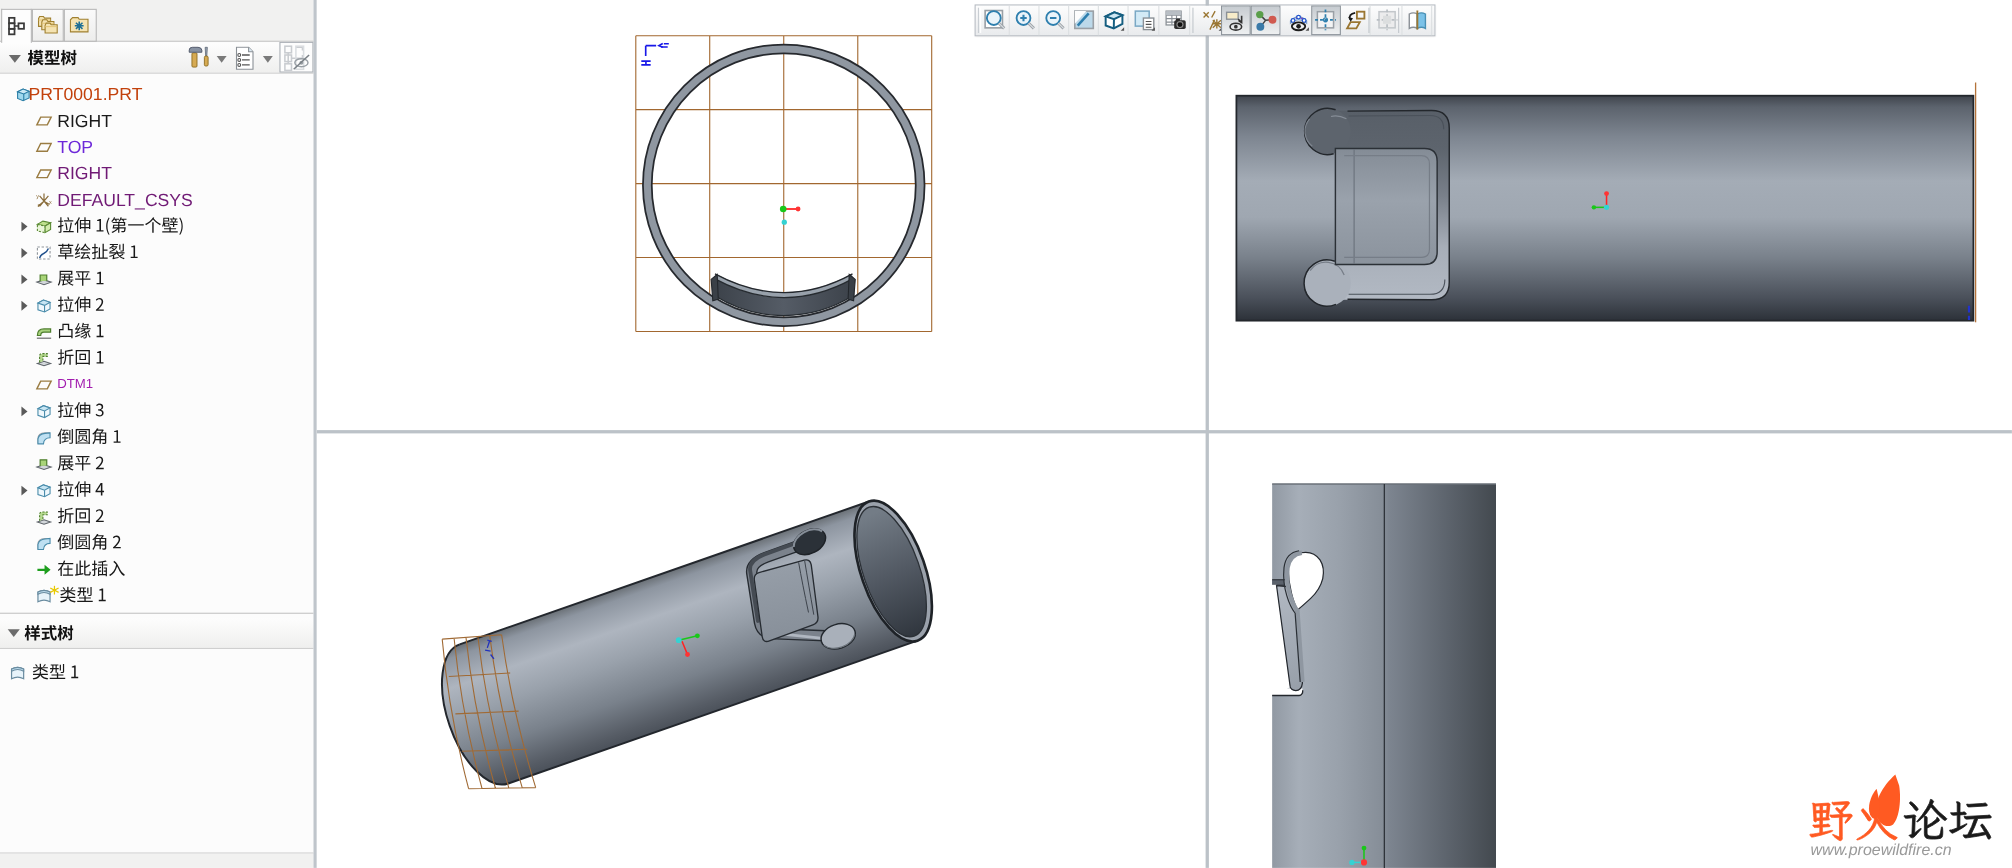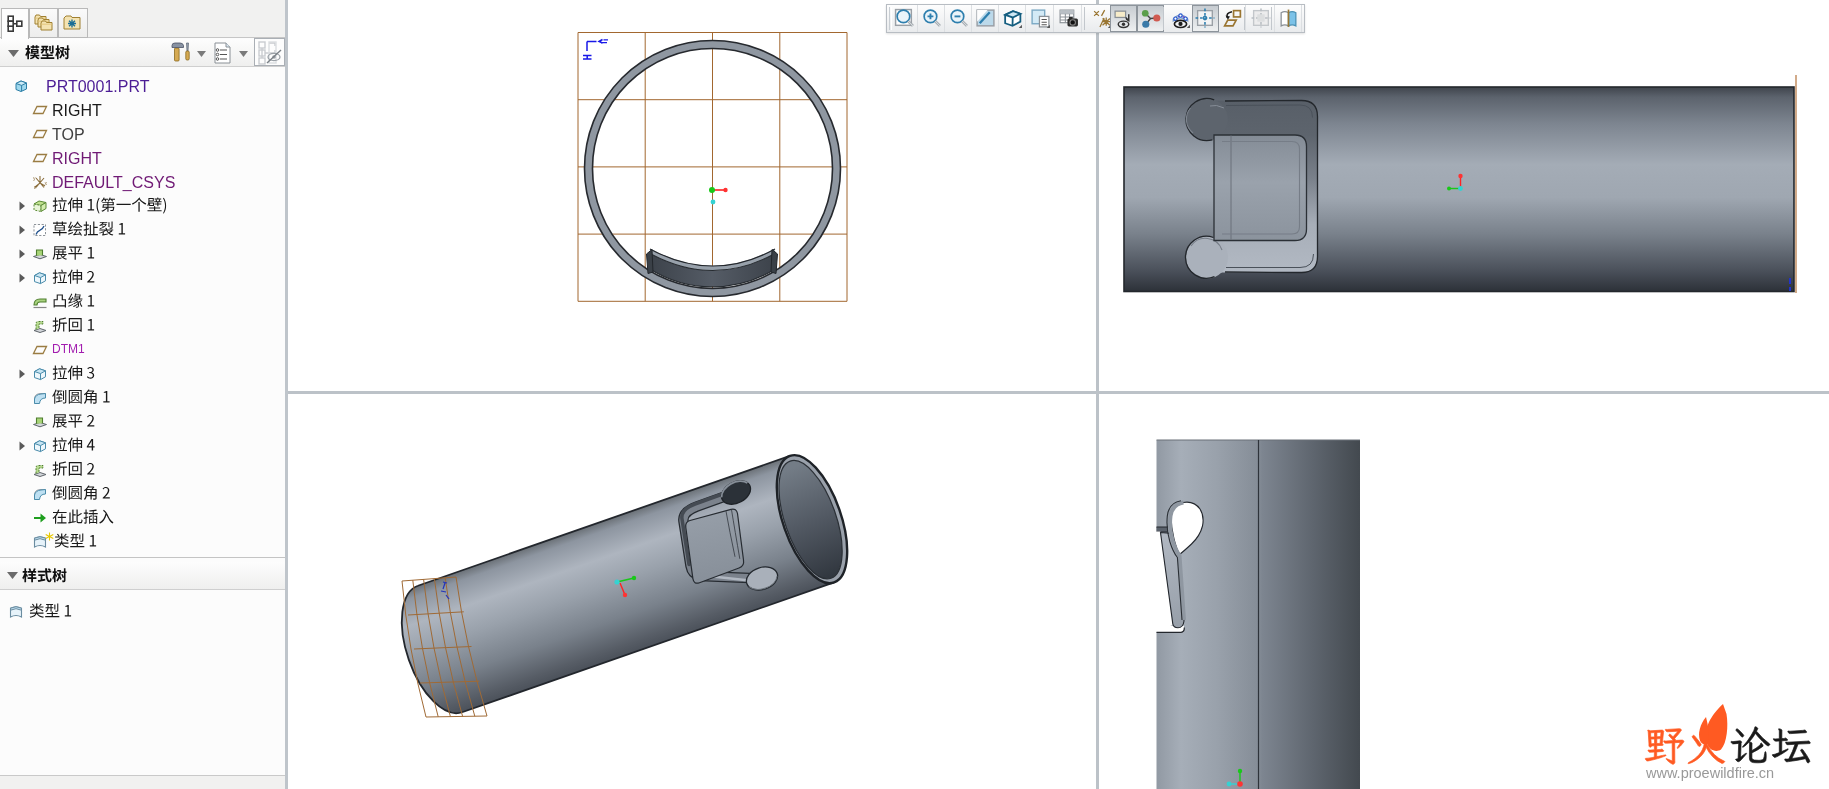--- a/index.html
+++ b/index.html
@@ -86,29 +86,29 @@
 <ellipse cx="17" cy="16" rx="6" ry="3.6" fill="none" stroke="#9aa0a6" stroke-width="1.3"></ellipse>
 <circle cx="17" cy="16" r="1.8" fill="#9aa0a6"></circle>
 <path d="M10 22 L24 9" stroke="#7a8086" stroke-width="1.4"></path>
 </svg>
 </div>
 <svg class="abs" style="left:13px;top:78px" width="16" height="16" viewBox="0 0 16 16">
     <path d="M3 5.5 L8 3 L13.5 5 L13.5 11 L8 13.5 L3 11.5 Z" fill="#9fd8ee" stroke="#2c7ea6" stroke-width="1"></path>
     <path d="M3 5.5 L8 3 L13.5 5 L8.6 7.4 Z" fill="#cdeaf6" stroke="#2c7ea6" stroke-width="1"></path>
     <path d="M8.6 7.4 L8.6 13.2" stroke="#2c7ea6" stroke-width="1"></path>
   </svg>
-<div class="abs" style="left:46px;top:78px;font-size:16px;color:#4c1d95;white-space:nowrap">PRT0001.PRT</div>
+<div class="abs" style="left:26px;top:78px;font-size:16px;color:#c2410c;white-space:nowrap">PRT0001.PRT</div>
 <svg class="abs" style="left:32px;top:102px" width="16" height="16" viewBox="0 0 16 16">
     <path d="M1.5 11.5 L5 4.5 L14.5 4.5 L11 11.5 Z" fill="none" stroke="#9a7c42" stroke-width="1.3"></path>
   </svg>
 <div class="abs" style="left:52px;top:102px;font-size:16px;color:#1a1a1a;white-space:nowrap">RIGHT</div>
 <svg class="abs" style="left:32px;top:126px" width="16" height="16" viewBox="0 0 16 16">
     <path d="M1.5 11.5 L5 4.5 L14.5 4.5 L11 11.5 Z" fill="none" stroke="#9a7c42" stroke-width="1.3"></path>
   </svg>
-<div class="abs" style="left:52px;top:126px;font-size:16px;color:#404040;white-space:nowrap">TOP</div>
+<div class="abs" style="left:52px;top:126px;font-size:16px;color:#6d28d9;white-space:nowrap">TOP</div>
 <svg class="abs" style="left:32px;top:150px" width="16" height="16" viewBox="0 0 16 16">
     <path d="M1.5 11.5 L5 4.5 L14.5 4.5 L11 11.5 Z" fill="none" stroke="#9a7c42" stroke-width="1.3"></path>
   </svg>
 <div class="abs" style="left:52px;top:150px;font-size:16px;color:#701a75;white-space:nowrap">RIGHT</div>
 <svg class="abs" style="left:32px;top:174px" width="16" height="16" viewBox="0 0 16 16">
     <g stroke="#8a6d3b" stroke-width="1.1" fill="none">
       <path d="M8 2 L8 9 M8 9 L2.5 13.5 M8 9 L13 12 M4 4 L12 13.5 M12 4 L4 13.5"></path>
     </g>
     <g font-size="5" fill="#8a6d3b" font-family="Liberation Sans">
       <text x="1" y="6">y</text>
@@ -572,12 +572,12 @@
       <path d="M10 4.5 Q13.5 2.5 17 4.5 L17 17 Q13.5 15 10 17 Z" fill="#7bc2e8" stroke="#4a90b4" stroke-width="1.2"></path>
       <path d="M10 1.5 V18" stroke="#9a7632" stroke-width="1.6"></path>
     </svg>
   </div>
 <svg class="abs" style="left:1644px;top:698px" width="180" height="72" viewBox="0 -62 180 72">
     <path d="M10.5 -21 10.5 -16.4 7.2 -16.2 6.9 -20.9ZM16.4 -21.4 16.1 -16.6 12.8 -16.5 12.8 -21.2ZM10.5 -27.4 10.5 -23.1 6.8 -22.9 6.6 -27.2ZM17 -27.8 16.6 -23.4 12.9 -23.2 12.9 -27.6ZM12.7 -8.1 18.8 -8.5Q19.2 -8.6 19.4 -8.7Q19.7 -8.8 19.7 -9.1Q19.7 -9.4 19.4 -9.8Q19 -10.3 18.5 -10.6Q18.1 -10.9 17.7 -10.9Q17.6 -10.9 17.3 -10.8Q16.9 -10.7 16.6 -10.6Q16.2 -10.6 15.9 -10.5L12.7 -10.3L12.8 -14.4L18.1 -14.6Q18.6 -14.7 18.9 -14.7Q19.2 -14.8 19.2 -15.1Q19.2 -15.5 18.3 -16.6L19.5 -27.8Q19.5 -28 19.6 -28.2Q19.8 -28.3 19.8 -28.5Q19.8 -28.9 19.2 -29.4Q18.7 -29.9 17.9 -29.9H17.7L6.6 -29.2Q4.7 -29.9 4.1 -29.9Q3.6 -29.9 3.6 -29.6Q3.6 -29.5 3.7 -29.4Q3.8 -29.2 3.9 -29Q4.1 -28.6 4.2 -28.1Q4.2 -27.5 4.3 -27L4.9 -17Q4.9 -16.7 4.9 -16.4Q4.9 -16.1 4.9 -15.7Q4.9 -15.5 4.9 -15.3Q4.9 -15.1 4.9 -14.8Q4.9 -14.7 4.9 -14.6Q4.9 -14.5 4.9 -14.4Q4.9 -13.7 5.2 -13.4Q5.6 -13.1 6 -12.9Q6.5 -12.8 6.7 -12.8Q7.3 -12.8 7.3 -13.6V-14.1L10.4 -14.2V-10.2L6.6 -9.9Q6.4 -9.9 6.2 -9.9Q6.1 -9.9 5.9 -9.9Q5.2 -9.9 4.6 -10Q4.4 -10 4.2 -10Q4 -10 4 -9.8Q4 -9.6 4.3 -9Q4.6 -8.5 5.2 -7.9Q5.4 -7.7 6.1 -7.7Q6.3 -7.7 6.7 -7.7Q7 -7.8 7.3 -7.8L10.4 -8L10.3 -2.9Q9.5 -2.7 8.3 -2.5Q7.2 -2.3 6 -2.1Q4.8 -1.9 3.8 -1.8Q2.9 -1.7 2.4 -1.7H1.9Q1.3 -1.7 1.3 -1.3Q1.3 -0.9 1.7 -0.3Q2.1 0.3 2.7 0.8Q2.9 1 3.4 1Q3.9 1 5.4 0.7Q7 0.3 9.2 -0.2Q11.3 -0.7 13.6 -1.4Q15.9 -2.1 17.8 -2.7Q19.8 -3.4 21 -3.9Q22.2 -4.5 22.2 -4.8Q22.2 -5.1 21.5 -5.1Q21.2 -5.1 20.6 -5Q18.7 -4.6 16.7 -4.2Q14.7 -3.7 12.7 -3.4ZM28.2 -17.1 28.3 0.9Q27.3 0.6 26 0.1Q24.8 -0.5 23.6 -1Q22.7 -1.5 22.3 -1.5Q22 -1.5 22 -1.2Q22 -1 22.5 -0.4Q23.1 0.3 24 1.1Q24.9 1.9 25.9 2.6Q26.9 3.3 27.8 3.8Q28.6 4.3 29 4.3Q29.7 4.3 30.3 3.6Q30.9 2.9 30.9 2.1Q30.9 1.8 30.9 1.5Q30.8 1.1 30.8 0.7L30.7 -17.3L36.4 -17.6Q35.3 -15.4 33.8 -13.3Q33.2 -12.5 33.2 -12Q33.2 -11.6 33.5 -11.6Q34 -11.6 34.8 -12.4Q36 -13.5 37.2 -14.8Q38.3 -16.1 39.3 -17.4Q39.5 -17.6 39.7 -17.8Q39.9 -18 39.9 -18.3Q39.9 -18.8 39.4 -19.4Q38.8 -19.9 38 -19.9H37.4L31 -19.5Q31.4 -20 31.4 -20.3Q31.4 -20.7 31 -21.2L30.6 -21.6Q32.2 -23.2 33.7 -24.9Q35.1 -26.6 36.6 -28.7Q36.7 -28.8 37 -29.2Q37.4 -29.5 37.4 -29.9Q37.4 -30.3 36.9 -30.8Q36.4 -31.3 35.7 -31.3H35.3L23.9 -30.6Q23.8 -30.6 23.6 -30.6Q23.4 -30.5 23.2 -30.5Q22.7 -30.5 22 -30.7H21.7Q21.4 -30.7 21.4 -30.4Q21.4 -30.3 21.4 -30.2Q21.5 -30.1 21.5 -30Q22 -28.7 22.5 -28.5Q23.1 -28.2 23.6 -28.2Q23.8 -28.2 24.1 -28.2Q24.4 -28.2 24.7 -28.3L33.8 -28.8Q32.7 -27.4 31.5 -26Q30.3 -24.6 29 -23.3Q27.7 -24.6 27.1 -25.1Q26.4 -25.6 26.2 -25.8Q26 -25.9 25.9 -25.9Q25.5 -25.9 25.1 -25.4Q24.7 -25 24.7 -24.7Q24.7 -24.4 25.1 -24Q27.4 -21.9 29.3 -19.5L22.2 -19H21.7Q21 -19 20.2 -19.2H20Q19.6 -19.2 19.6 -18.9Q19.6 -18.8 19.7 -18.7Q19.7 -18.6 19.7 -18.5Q20.3 -17.2 20.8 -17Q21.3 -16.8 21.8 -16.8Q22 -16.8 22.3 -16.8Q22.6 -16.8 22.9 -16.8Z M55.2 -13.6Q55.5 -13.6 56 -13.8Q56.4 -14.1 56.8 -14.5Q57.2 -14.9 57.2 -15.2Q57.2 -15.5 56.4 -16.8Q55.5 -18.1 54 -20Q52.5 -21.9 50.6 -24.1Q50.1 -24.7 49.7 -24.7Q49.6 -24.7 49.2 -24.5Q48.8 -24.3 48.5 -24Q48.2 -23.7 48.2 -23.2Q48.2 -23 48.5 -22.5Q49.8 -20.9 51.3 -18.7Q52.8 -16.5 54.1 -14.4Q54.6 -13.6 55.2 -13.6ZM73.2 -25.1Q73.1 -24.7 73 -24Q72.8 -23.4 72.1 -22.3Q71.5 -21.2 70.2 -19.5Q68.8 -17.8 66.5 -15.2Q65.9 -14.5 65.9 -14.1Q65.9 -13.8 66.2 -13.8Q66.5 -13.8 67.7 -14.5Q68.8 -15.3 70.3 -16.7Q71.9 -18 73.5 -19.7Q75 -21.5 76.2 -23.3Q76.3 -23.5 76.3 -23.7Q76.3 -24 75.8 -24.5Q75.3 -25 74.6 -25.4Q74 -25.8 73.6 -25.8Q73.2 -25.8 73.2 -25.1ZM62.1 -12.7Q64.7 -7.4 68.7 -3.2Q72.7 1 77.9 3.4Q78.1 3.5 78.2 3.5Q78.7 3.5 79.3 3.1Q79.9 2.7 80.3 2.2Q80.8 1.7 80.8 1.6Q80.8 1.2 80 1Q74.5 -1.2 70.3 -5.5Q66.1 -9.8 63 -16.1Q63.5 -18.6 63.6 -21.2Q63.7 -23.8 63.7 -26.5Q63.7 -27.8 63.7 -29.1Q63.7 -30.5 63.7 -31.8Q63.7 -32.2 63.6 -32.6Q63.5 -32.9 62.8 -33.2Q62.2 -33.4 60.7 -33.4Q60.1 -33.4 60.1 -33.2Q60.1 -33.1 60.2 -32.9Q60.6 -32.4 60.7 -31.8Q60.8 -31.2 60.8 -30.6Q60.8 -29.1 60.8 -27.4Q60.9 -25.8 60.9 -24.1Q60.9 -20.6 60.4 -17Q59.9 -13.4 58.3 -10.2Q57 -7.5 54.9 -5.2Q52.8 -2.9 50.3 -1Q47.7 0.9 45.1 2.2Q44.5 2.5 44.2 2.8Q43.9 3 43.9 3.2Q43.9 3.6 44.5 3.6Q45.2 3.6 46.7 3Q48.2 2.5 50.1 1.4Q52.1 0.3 54.1 -1.3Q56.2 -2.9 58 -5Q59.8 -7.1 61 -9.6Q61.4 -10.4 61.6 -11.1Q61.9 -11.9 62.1 -12.7Z" fill="#ff5a22" stroke="#ff5a22" stroke-width="0.7"></path>
     <path d="M94.4 1.7Q94.9 1.6 95.9 1Q96.8 0.4 99 -2.2Q101.2 -4.7 101.9 -5.5Q102.6 -6.3 102.6 -6.6Q102.6 -6.8 102.1 -6.8Q101.6 -6.8 99.4 -5.1Q97.3 -3.4 96.6 -2.9L97.1 -16.9Q97.7 -17.5 97.7 -17.9Q97.7 -18.3 97 -18.8Q96.4 -19.2 96 -19.2L89.1 -18.4Q88.2 -18.4 87.2 -18.6Q87 -18.6 87 -18.1Q87 -17.7 87.6 -16.9Q88.3 -16.1 89.1 -16.1Q89.8 -16.1 94.7 -16.6L94.1 -1.6Q93.1 -1.1 92.3 -1Q91.5 -0.8 91.5 -0.6Q91.6 -0.3 92.1 0.2Q93.4 1.7 94.3 1.7ZM96.9 -23.9Q97.7 -22.9 98.2 -22.9Q98.6 -22.9 99.2 -23.4Q99.8 -24 99.8 -24.4Q99.8 -24.7 99.2 -25.5Q98.6 -26.2 97.7 -27.2Q96.8 -28.2 95.9 -29.1Q94.9 -30 94.1 -30.6Q93.4 -31.2 93 -31.2Q92.6 -31.2 92.2 -30.7Q91.9 -30.2 91.9 -29.9Q91.9 -29.7 92.3 -29.2Q94.8 -26.9 96.9 -23.9ZM99.2 -14Q98.5 -13.3 98.5 -13Q98.5 -12.7 98.8 -12.7Q99.1 -12.7 100.6 -13.8Q102.1 -14.8 104.4 -17.3L105.3 -18.1Q106.1 -19.1 107.6 -21Q109.2 -22.9 111.4 -26.6Q113.9 -23.2 118.6 -18.6Q123.3 -14.1 124.1 -14.1Q124.6 -14.1 125.3 -14.8Q126 -15.4 126 -15.6Q126 -15.7 125.5 -16.2Q118.5 -21.3 112.5 -28.8Q113.9 -31.2 113.9 -31.5Q113.9 -31.7 113.4 -32.1Q112.9 -32.6 112.3 -32.9Q111.6 -33.3 111.2 -33.3Q110.8 -33.3 110.8 -32.7Q110.8 -30.6 107.3 -24.9Q103.5 -18.5 99.2 -14ZM105.4 -2.2Q105.4 0.2 106.5 1.3Q107.5 2.3 109.4 2.6Q111.4 2.8 113.5 2.8Q115.6 2.8 116.3 2.7Q117 2.6 118.6 2.4Q120.3 2.2 121.1 1.5Q121.9 0.8 122 -0.5Q122.2 -1.8 122.2 -4Q122.2 -8.4 121.4 -8.4Q120.9 -8.4 120.7 -6.6Q120.1 -2.4 119.6 -1.5Q119.1 -0.6 118.7 -0.4Q118.3 -0.2 117.5 -0.1Q116.7 0.1 116.2 0.2Q115.7 0.3 114.3 0.3Q109.3 0.3 108.4 -0.9Q107.9 -1.6 107.9 -2.7V-7.1Q113.4 -9.6 118.8 -13.6Q119.1 -13.8 119.1 -14.2Q119.1 -15.1 117.8 -16.6Q117.2 -17.1 117 -17.1Q116.8 -17.1 116.6 -16.2Q116.4 -15.4 115.8 -14.8Q112.1 -11.5 107.9 -9.4L108 -16.7Q108 -17.7 105.7 -18.1Q105.3 -18.1 105.3 -17.4Q105.5 -16.6 105.5 -15.6Z M146.7 -26.4 161.4 -27.3Q162.7 -27.3 162.7 -27.9Q162.7 -28.1 162.4 -28.6Q162.1 -29.1 161.6 -29.5Q161.1 -30 160.7 -30Q160.3 -30 159.7 -29.8Q159.2 -29.7 158.5 -29.6L146.3 -28.8H145.8L144.1 -29Q143.8 -29 143.8 -28.7Q143.8 -28.5 144.2 -27.8Q144.5 -27.1 144.7 -26.9Q145 -26.4 146.1 -26.4ZM128.6 -5.4Q128.3 -5.4 128.3 -5.1Q128.3 -4.8 128.9 -4.1Q129.5 -3.4 130 -2.9Q130.5 -2.5 130.8 -2.5Q131.1 -2.5 133 -3.4Q134.9 -4.3 138.1 -6.2Q144.3 -10 144.3 -11Q144.3 -11.2 144 -11.2Q143.6 -11.2 142.3 -10.5Q140.9 -9.8 137.7 -8.4L137.8 -19.2L142.7 -19.5Q143.7 -19.6 143.7 -20Q143.7 -20.6 142.3 -21.6Q141.7 -22 141.5 -22Q141.3 -22 140.9 -21.8Q140.5 -21.6 139.4 -21.5L137.8 -21.5L137.9 -29.7Q137.9 -30.6 135.9 -31.1Q135.2 -31.2 134.8 -31.2Q134.5 -31.2 134.5 -31Q134.5 -30.8 134.9 -30.2Q135.3 -29.5 135.3 -28.5V-21.3L131.9 -21.1H131.3Q130.3 -21.1 130 -21.2Q129.6 -21.3 129.4 -21.3Q129.3 -21.3 129.3 -21.1Q129.3 -21 129.3 -20.9Q130.1 -18.8 131.8 -18.8L135.3 -19V-7.4Q133 -6.5 131.5 -6Q130 -5.4 128.6 -5.4ZM163 2Q163.4 2.9 164 2.9Q164.6 2.9 165.2 2.3Q165.8 1.8 165.8 1.4Q165.8 1 165.3 -0.2Q163.1 -4.5 159 -10.1Q158.5 -10.8 158.1 -10.8Q157.7 -10.8 157.1 -10.5Q156.6 -10.1 156.6 -9.6Q156.6 -9.2 157.4 -8.2Q158.1 -7.2 160.3 -3.5Q153.9 -2.2 147.9 -1.5Q151.3 -8.1 154.1 -15.9L165.3 -16.4Q166.3 -16.5 166.3 -17Q166.3 -17.8 165.1 -18.8Q164.6 -19.1 164.4 -19.1Q164.2 -19.1 163.8 -19Q163.3 -18.8 162.6 -18.8L143.8 -17.8Q143 -17.8 142.5 -17.9Q142 -18.1 141.8 -18.1Q141.6 -18.1 141.6 -17.8Q141.6 -17.6 141.6 -17.6Q142.2 -16 142.7 -15.6Q143.3 -15.3 143.8 -15.3L151 -15.7Q148.8 -8.6 144.8 -1.1L143.2 -0.9Q141.9 -0.9 141.1 -1.1Q140.7 -1.1 140.7 -0.8Q141.2 1 141.9 1.4Q142.5 1.8 143 1.8Q143.5 1.8 148.2 1.1Q153 0.5 161.5 -1.3Z" fill="#1a1a1a" stroke="#1a1a1a" stroke-width="0.7"></path>
     <path d="M79 -56 C67 -45 59 -31 62.5 -18 C64.5 -10 72 -7 77 -10.5 C83 -17 84.5 -34 82.5 -46 Z" fill="#ff5a22"></path>
 <path d="M62 -43 C56 -36 53.5 -26 56 -19.5 C58 -14.5 62.5 -14.5 64.5 -19 C65.5 -27 64 -35 62 -43 Z" fill="#ff5a22"></path>
   </svg>
-<div class="abs" style="left:1646px;top:765px;font-size:14.5px;color:#999;font-family:'Liberation Sans',sans-serif">www.proewildfire.cn</div>
+<div class="abs" style="left:1646px;top:765px;font-size:14.5px;font-style:italic;color:#999;font-family:'Liberation Sans',sans-serif">www.proewildfire.cn</div>
 </body></html>

